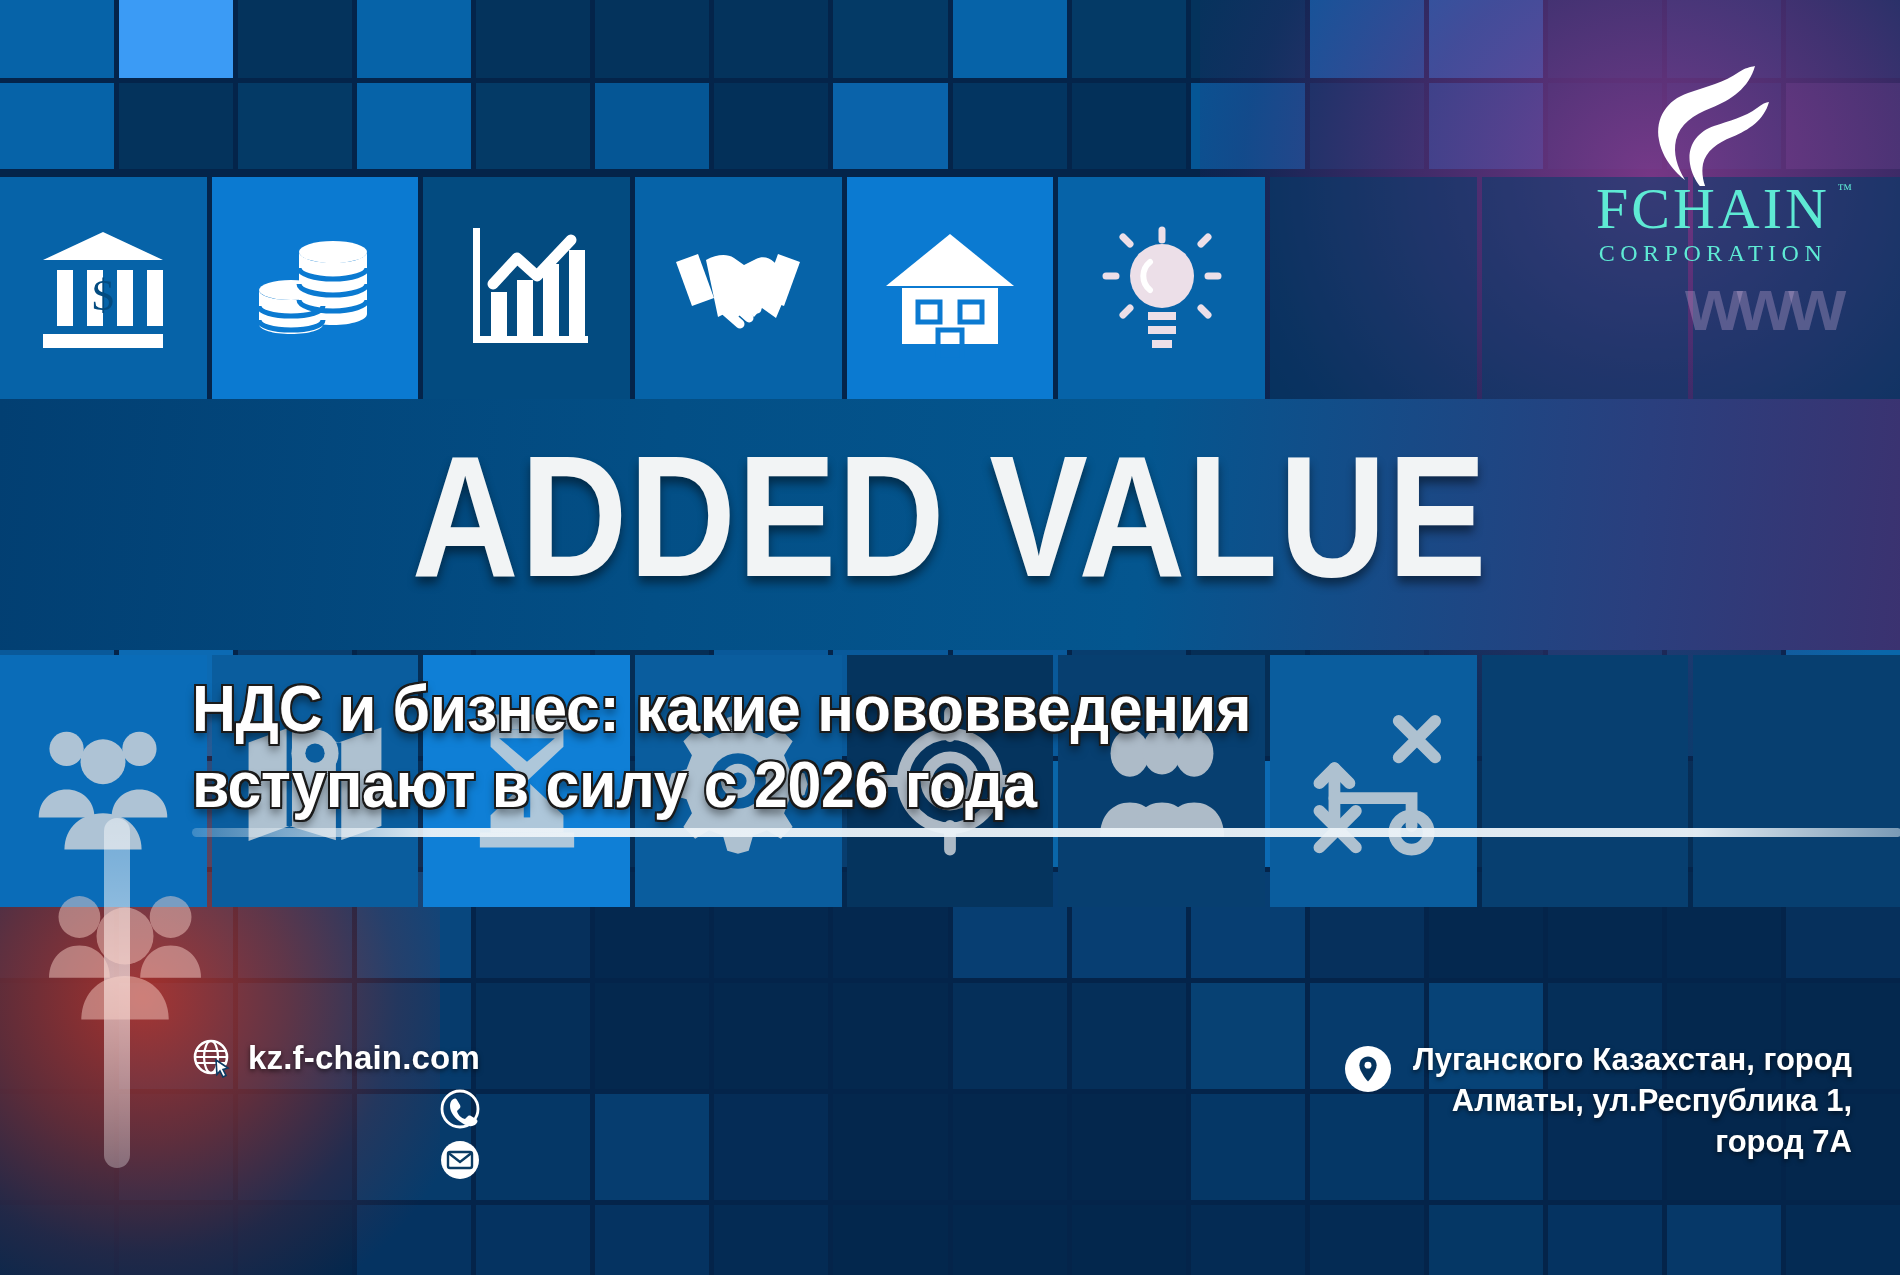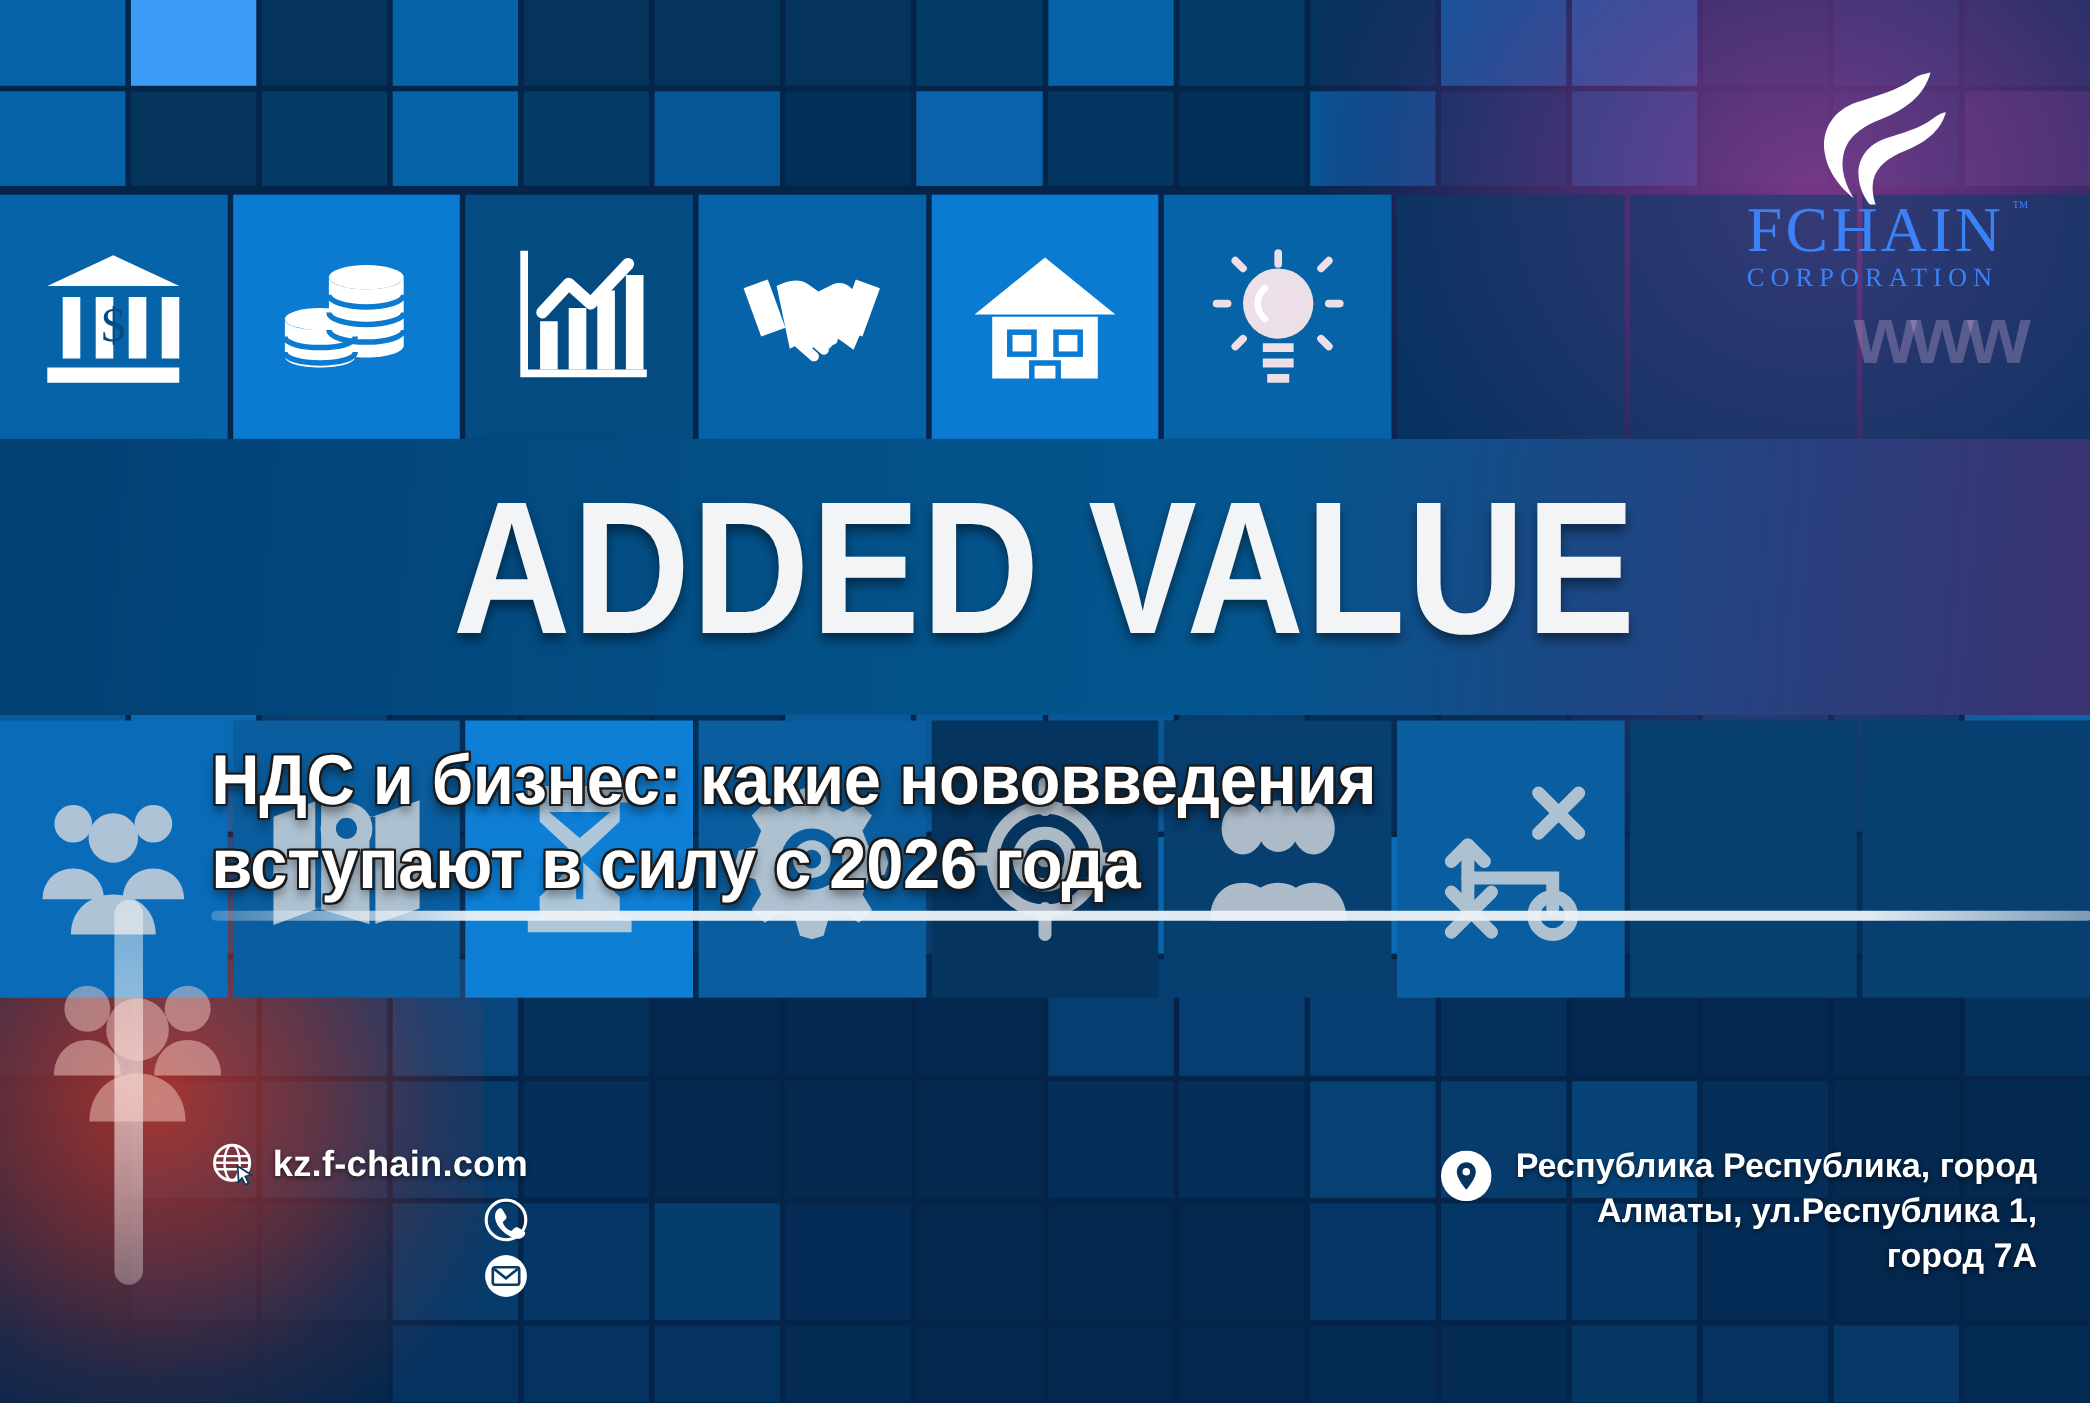--- a/index.html
+++ b/index.html
@@ -194,22 +194,22 @@
     font-size: 31px; font-weight: bold; line-height: 1.32;
     color: #ffffff; max-width: 560px;
     text-shadow: 0 2px 5px rgba(0,0,0,0.6);
   }
 
   
   #logo {
     position: absolute;
     right: 62px; top: 62px;
     width: 250px;
-    text-align: left;
-    color: #3b82f6;
+    text-align: center;
+    color: #5eead4;
   }
   #logo .mark { width: 140px; height: 124px; margin: 0 auto -6px; display: block; }
   #logo .brand {
     font-family: "Liberation Serif", serif;
     font-size: 58px; letter-spacing: 3px; line-height: 1;
     position: relative; display: inline-block;
   }
   #logo .tm {
     position: absolute; top: 2px; right: -22px;
     font-size: 15px; letter-spacing: 0;
@@ -566,21 +566,21 @@
       </div>
     </div>
 
   <div id="address-block">
     <svg class="pin" viewBox="0 0 48 48">
       <circle cx="24" cy="24" r="24" fill="#ffffff"></circle>
       <path d="M24 11c-5 0-9 4-9 9 0 7 9 17 9 17s9-10 9-17c0-5-4-9-9-9z" fill="#05345e"></path>
       <circle cx="24" cy="20" r="3.6" fill="#ffffff"></circle>
     </svg>
     <div class="addr-lines">
-        <div>Республика Республика, город</div>
+        <div>Луганского Казахстан, город</div>
         <div>Алматы, ул.Республика 1,</div>
         <div>город 7А</div>
       </div>
   </div>
 
   <div id="logo">
     <svg class="mark" viewBox="0 0 140 124">
       <path d="M112 4c-6 22-24 34-44 42C50 53 37 62 33 78c-3 13 1 27 9 40 0 0-22-16-26-40C12 56 24 38 45 31 63 25 82 20 96 10c6-4 11-5 16-6z" fill="#ffffff"></path>
       <path d="M126 40c-5 18-20 28-37 35-15 6-26 14-29 27-2 11 1 21 6 31-4-3-16-13-19-31-3-18 7-32 24-38 15-5 31-9 43-18 5-4 9-6 12-6z" fill="#ffffff"></path>
     </svg>

